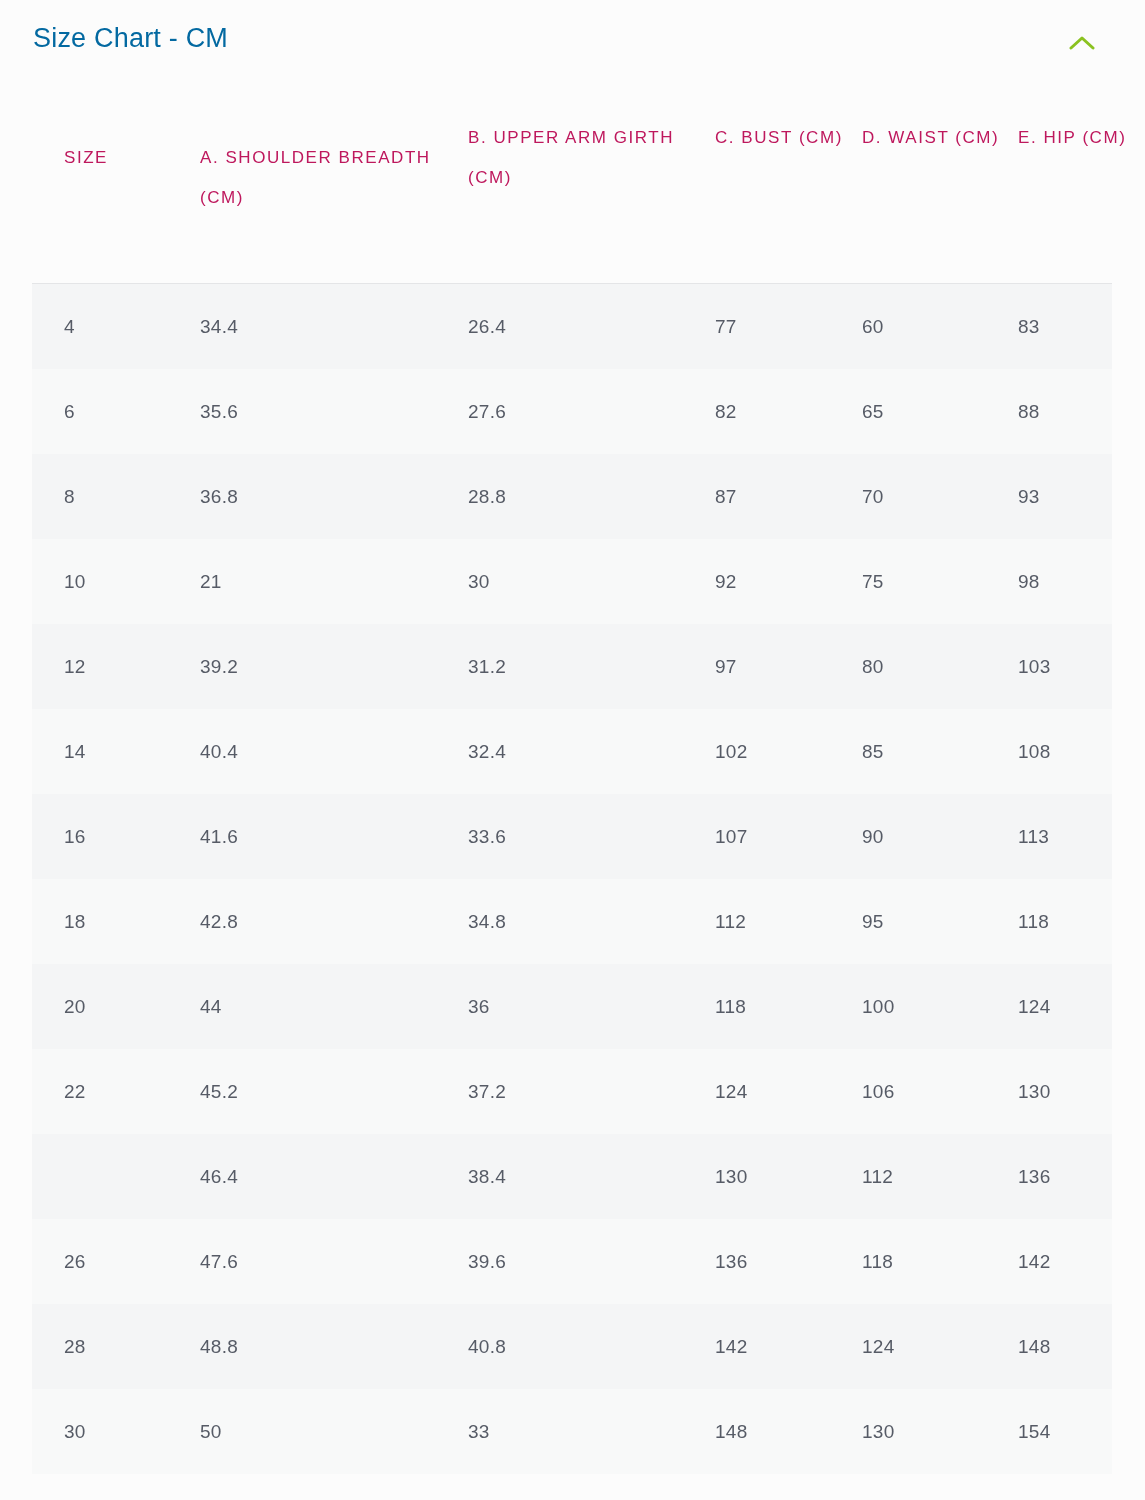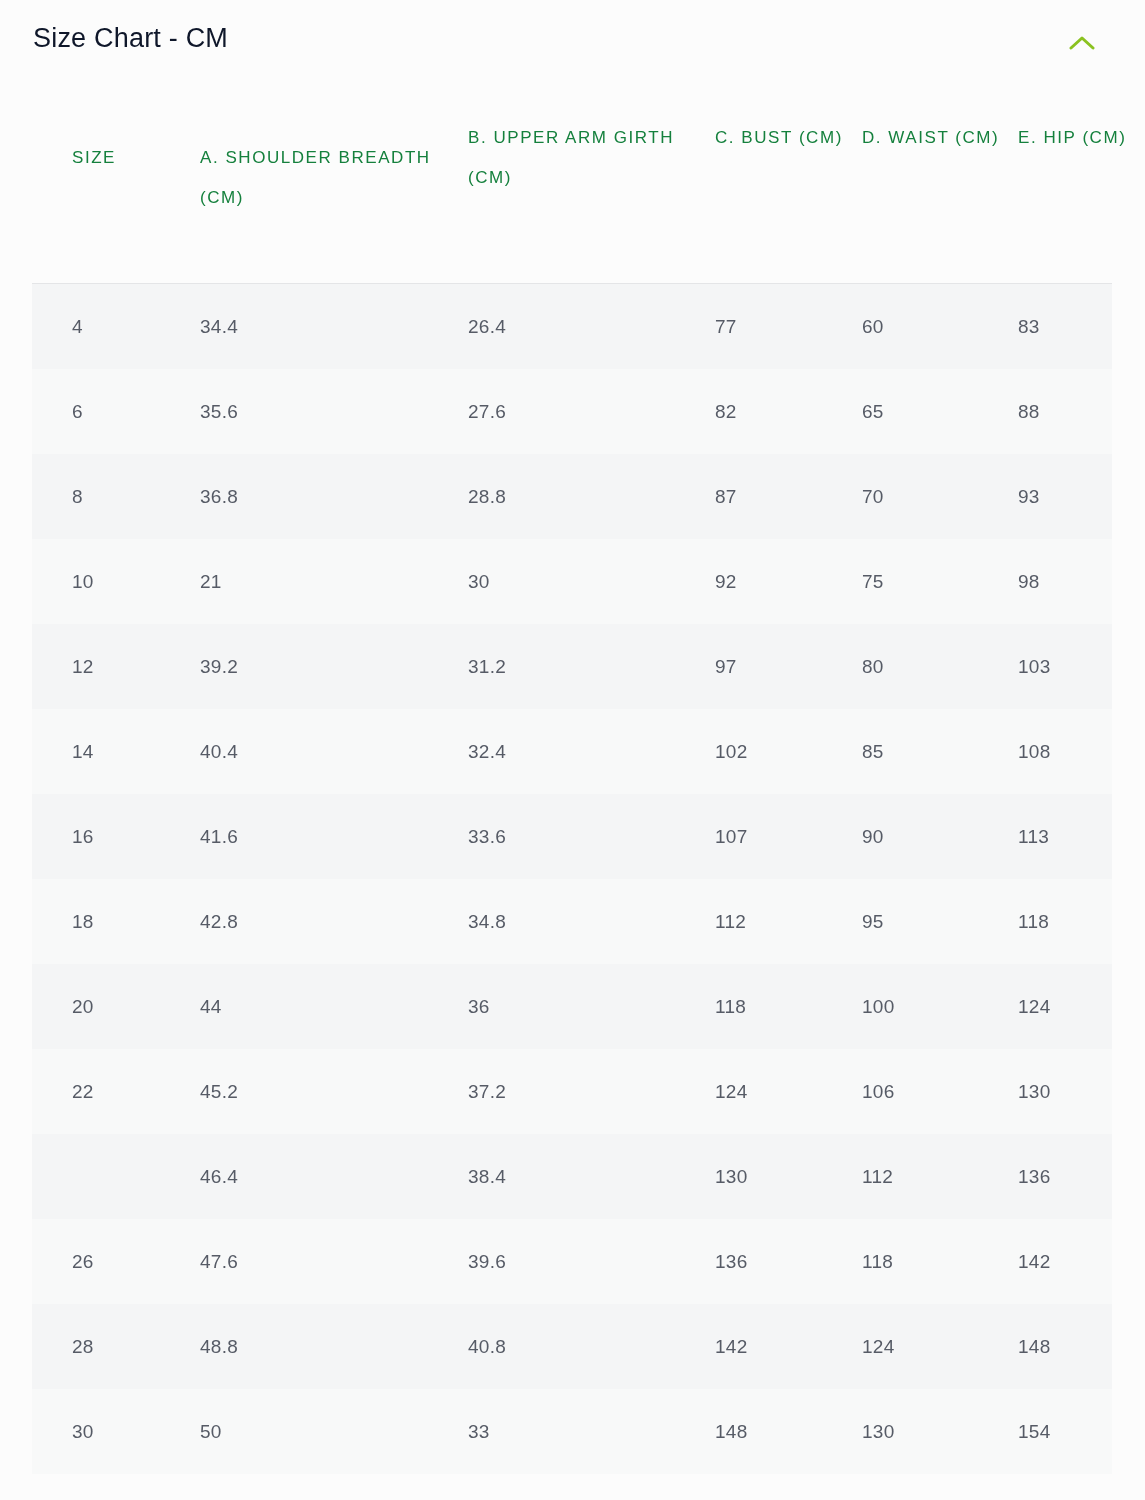--- a/index.html
+++ b/index.html
@@ -31,21 +31,21 @@
     height: 88px;
   }
 
   .panel-title {
     position: absolute;
     left: 33px;
     top: 23px;
     font-size: 27px;
     font-weight: 400;
     letter-spacing: 0.2px;
-    color: #0f172a;
+    color: #0369a1;
     white-space: nowrap;
   }
 
   .collapse-toggle {
     position: absolute;
     right: 46px;
     top: 26px;
     width: 34px;
     height: 34px;
     display: flex;
@@ -75,27 +75,27 @@
     height: 196px;
   }
 
   .th {
     position: absolute;
     top: 30px;
     font-size: 17px;
     font-weight: 400;
     letter-spacing: 1.55px;
     line-height: 40px;
-    color: #15803d;
+    color: #be185d;
     text-transform: uppercase;
     white-space: pre-line;
   }
 
   
-  .c0 { left: 72px;  width: 120px; }
+  .c0 { left: 64px;  width: 120px; }
   .c1 { left: 200px; width: 250px; }
   .c2 { left: 468px; width: 230px; }
   .c3 { left: 715px; width: 135px; }
   .c4 { left: 862px; width: 145px; }
   .c5 { left: 1018px; width: 120px; }
 
   
   .th.c0 { top: 50px; }
   .th.c1 { top: 50px; }
 

